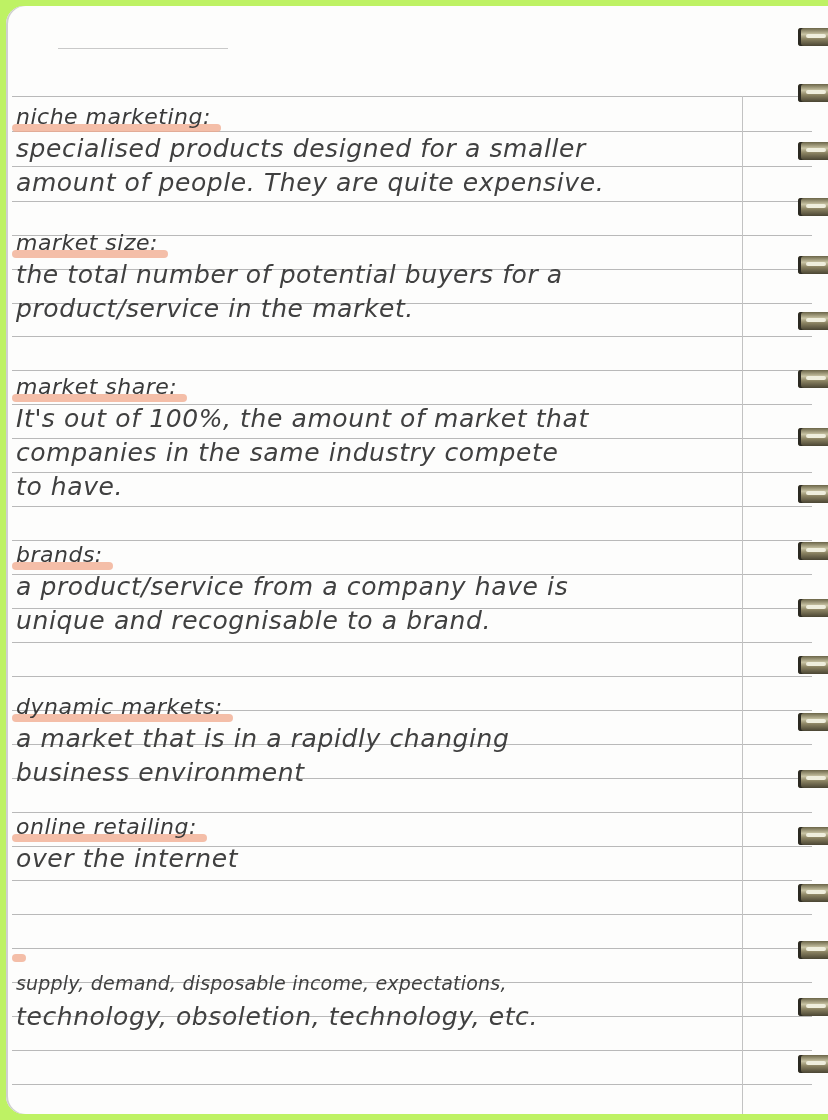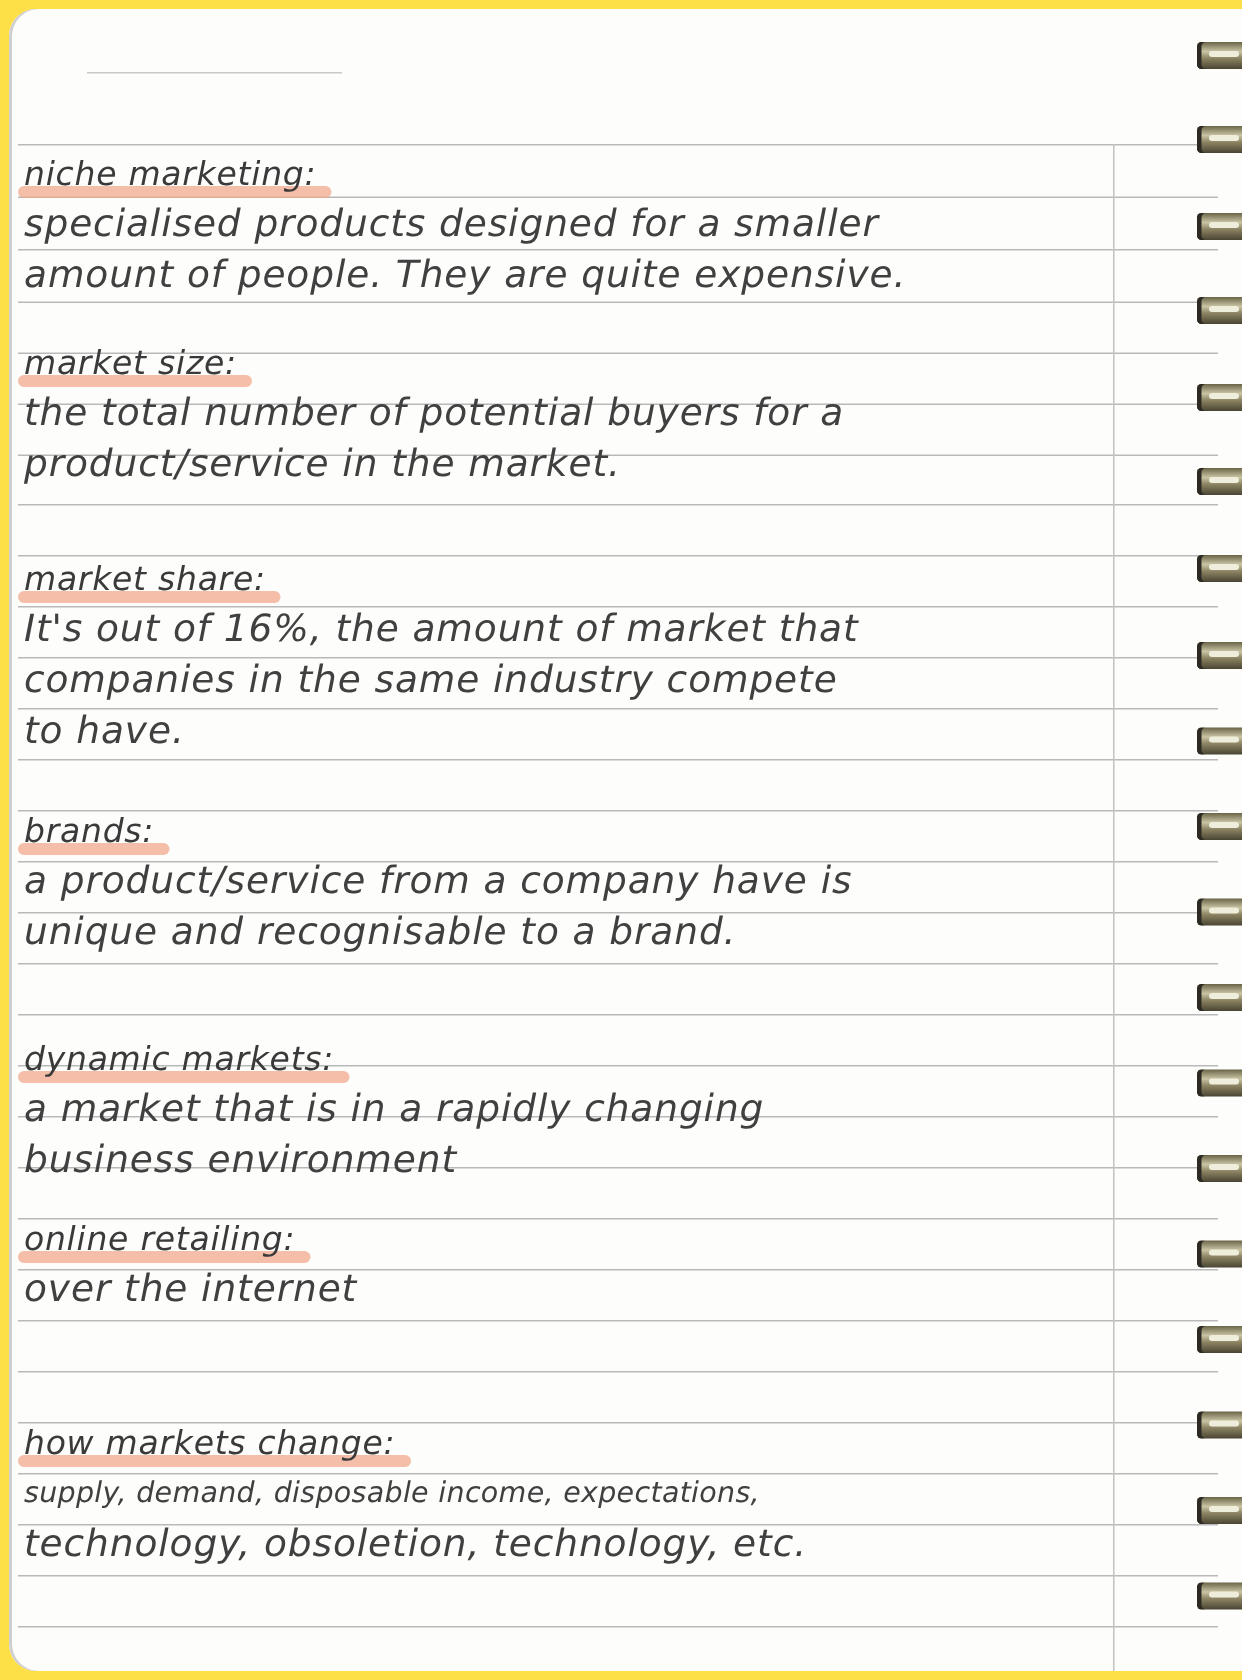--- a/index.html
+++ b/index.html
@@ -7,21 +7,21 @@
       padding: 0;
       width: 828px;
       height: 1120px;
       overflow: hidden;
       background: #2a2622;
     }
     .notebook {
       position: absolute;
       left: 0; top: 0;
       width: 828px; height: 1120px;
-      background: #fde047;
+      background: #bef264;
     }
     .page {
       position: absolute;
       left: 6px; top: 6px;
       width: 822px; height: 1108px;
       background: #fdfdfc;
       border-radius: 18px 0 0 18px;
       box-shadow: inset 2px 0 0 #cfcfcf;
       overflow: hidden;
     }
@@ -162,21 +162,21 @@
       </div>
       <div class="body-line">the total number of potential buyers for a</div>
       <div class="body-line">product/service in the market.</div>
     </div>
 
     <div class="entry" style="top:372px">
       <div class="heading">
         <span class="hl"></span>
         <span class="txt">market share:</span>
       </div>
-      <div class="body-line">It's out of 16%, the amount of market that</div>
+      <div class="body-line">It's out of 100%, the amount of market that</div>
       <div class="body-line">companies in the same industry compete</div>
       <div class="body-line">to have.</div>
     </div>
 
     <div class="entry" style="top:540px">
       <div class="heading">
         <span class="hl"></span>
         <span class="txt">brands:</span>
       </div>
       <div class="body-line">a product/service from a company have is</div>
@@ -196,21 +196,20 @@
       <div class="heading">
         <span class="hl"></span>
         <span class="txt">online retailing:</span>
       </div>
       <div class="body-line">over the internet</div>
     </div>
 
     <div class="entry" style="top:948px">
       <div class="heading">
         <span class="hl"></span>
-        <span class="txt">how markets change:</span>
       </div>
       <div class="body-line" style="font-size:19px;letter-spacing:0.2px">supply, demand, disposable income, expectations,</div>
       <div class="body-line">technology, obsoletion, technology, etc.</div>
     </div>
   </div>
 
   <div class="spiral">
     <div class="coil" style="top:28px"></div>
     <div class="coil" style="top:84px"></div>
     <div class="coil" style="top:142px"></div>

